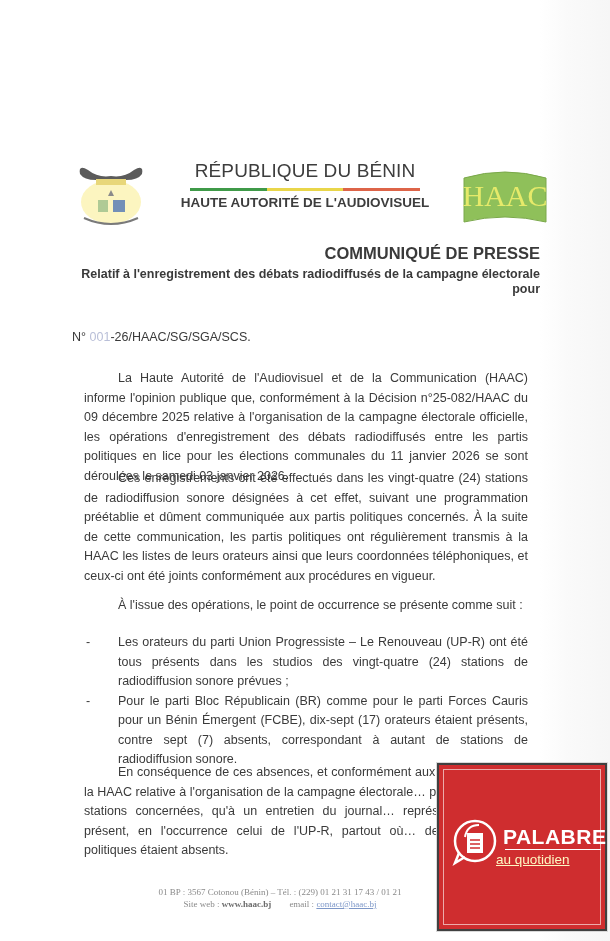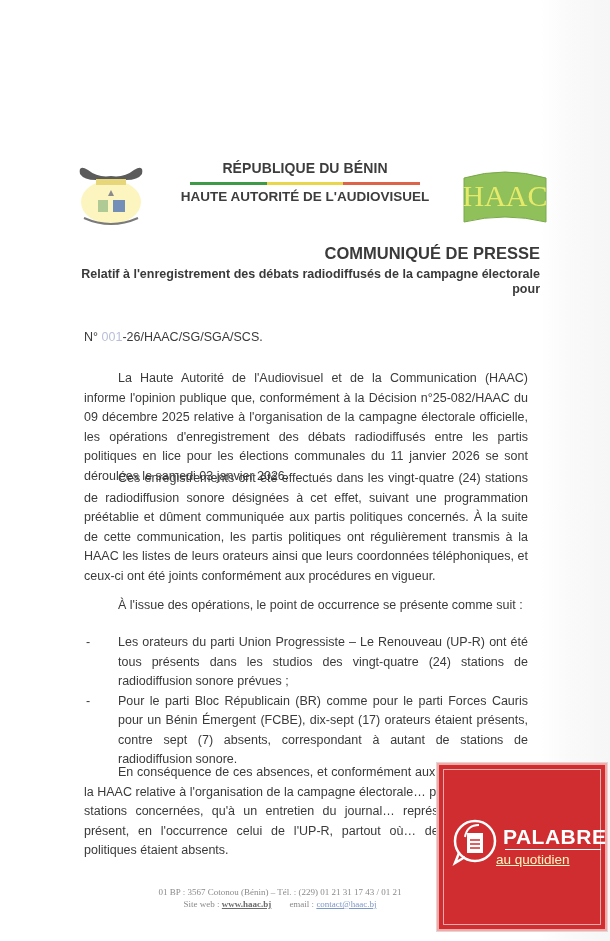--- a/index.html
+++ b/index.html
@@ -6,44 +6,44 @@
     body {
       width: 610px; height: 941px; background: #ffffff; position: relative; overflow: hidden;
       font-family: "Liberation Sans", sans-serif; color: #3a3a3a;
     }
     .page { position: absolute; left: 0; top: 0; width: 610px; height: 941px; }
     .right-edge { position: absolute; right: 0; top: 0; width: 70px; height: 941px;
       background: linear-gradient(to right, #ffffff 0%, #fafafa 40%, #f6f6f6 100%); }
     .emblem { position: absolute; left: 74px; top: 160px; width: 74px; height: 72px; }
     .haac-logo { position: absolute; left: 462px; top: 168px; width: 86px; height: 58px; }
     .header-center { position: absolute; left: 160px; top: 160px; width: 290px; text-align: center; }
-    .republic { font-weight: bold; font-size: 14px; color: #3d3d3d; letter-spacing: 0.1px; }
+    .republic { font-weight: normal; font-size: 19px; color: #3d3d3d; letter-spacing: 0.1px; }
     .flagbar { margin: 6px auto 4px; width: 230px; height: 3px; display: flex; }
     .flagbar span { flex: 1; }
     .org { font-weight: bold; font-size: 13.5px; color: #3d3d3d; line-height: 16px; }
     .title-block { position: absolute; left: 70px; top: 244px; width: 470px; text-align: right; }
     .title { font-weight: bold; font-size: 16.5px; color: #3a3a3a; }
     .subtitle { font-weight: bold; font-size: 12.5px; color: #3a3a3a; line-height: 15px; margin-top: 4px; }
-    .ref { position: absolute; left: 84px; top: 330px; font-size: 12.5px; color: #3a3a3a; }
+    .ref { position: absolute; left: 72px; top: 330px; font-size: 12.5px; color: #3a3a3a; }
     .ref .faint { color: #b9bfd8; }
     .para { position: absolute; left: 84px; width: 444px; font-size: 12.5px; line-height: 19.5px; text-align: justify; color: #3a3a3a; }
     .para .indent { display: inline-block; width: 34px; }
     .p1 { top: 369px; }
     .p2 { top: 469px; }
     .p3 { position: absolute; left: 118px; top: 598px; font-size: 12.5px; color: #3a3a3a; }
     .list { position: absolute; left: 84px; top: 633px; width: 444px; font-size: 12.5px; line-height: 19.5px; color: #3a3a3a; }
     .li { display: flex; }
     .li .dash { width: 32px; flex: none; padding-left: 2px; }
     .li .txt { flex: 1; text-align: justify; }
     .p4 { top: 763px; }
     .footer { position: absolute; left: 120px; top: 886px; width: 320px; font-family: "Liberation Serif", serif; font-size: 9px; color: #8a8a8a; line-height: 12px; text-align: center; }
-    .footer a { color: #6b6b6b; font-weight: bold; text-decoration: underline; }
+    .footer a { color: #6b6b6b; font-weight: bold; }
     .footer .email-link { color: #7d97c8; font-weight: normal; text-decoration: underline; }
     .badge { position: absolute; left: 437px; top: 763px; width: 166px; height: 164px; background: #cf2d2f;
-      border: 2px solid #fca5a5; box-shadow: 0 0 0 1px #d9d9d9; }
+      border: 2px solid #404040; box-shadow: 0 0 0 1px #d9d9d9; }
     .badge-frame { position: absolute; left: 4px; top: 4px; right: 4px; bottom: 4px; border: 1px solid rgba(255,255,255,0.6); }
     .badge-icon { position: absolute; left: 12px; top: 52px; width: 48px; height: 50px; }
     .badge-title { position: absolute; left: 64px; top: 60px; font-weight: bold; font-size: 21px; color: #ffffff; letter-spacing: 0.5px; }
     .badge-rule { position: absolute; left: 66px; top: 84px; width: 96px; height: 1px; background: #ffffff; }
     .badge-sub { position: absolute; left: 57px; top: 87px; font-size: 13.5px; color: #fef9c3; text-decoration: underline; }
   </style>
 </head>
 <body>
 
 <div class="page">

